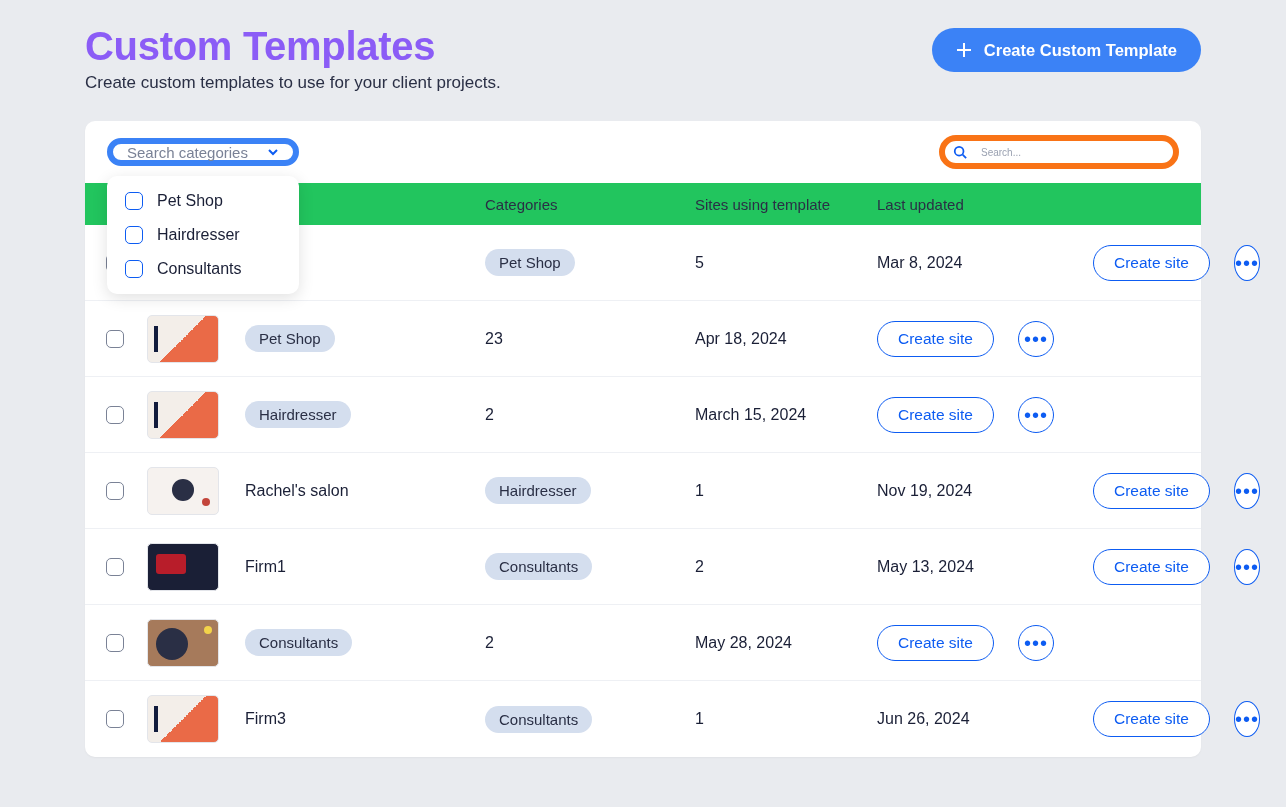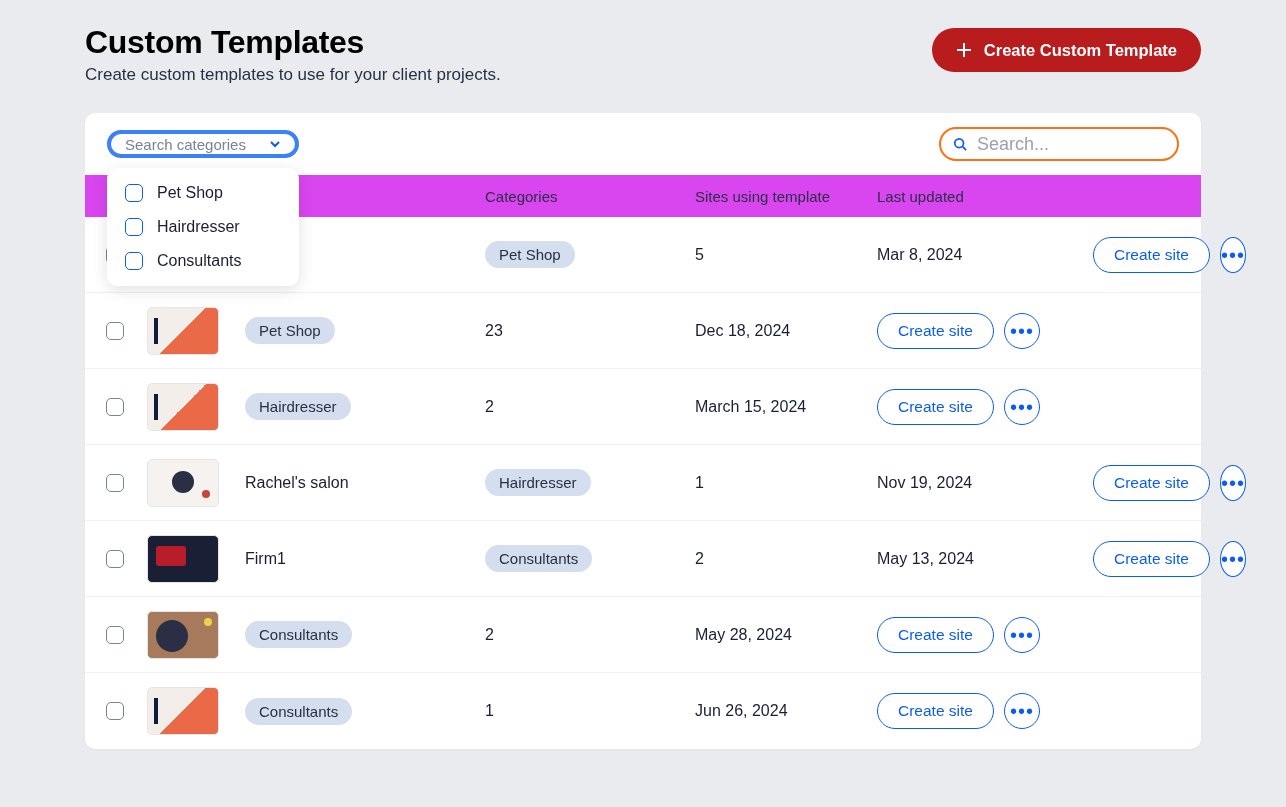--- a/index.html
+++ b/index.html
@@ -14,33 +14,33 @@
   .page {
     padding: 24px 85px 40px 85px;
   }
   .header-row {
     display: flex;
     justify-content: space-between;
     align-items: flex-start;
     margin-bottom: 28px;
   }
   .title-block h1 {
-    font-size: 32px;
+    font-size: 40px;
     font-weight: 700;
-    color: #000000;
+    color: #8b5cf6;
     margin-bottom: 4px;
     letter-spacing: -0.3px;
   }
   .title-block p {
     font-size: 17px;
     color: #2a2f45;
     font-weight: 400;
   }
   .create-btn {
-    background: #b91c1c;
+    background: #3b82f6;
     color: #fff;
     border: none;
     border-radius: 22px;
     padding: 0 24px;
     height: 44px;
     font-size: 16.5px;
     font-weight: 600;
     display: flex;
     align-items: center;
     gap: 12px;
@@ -59,21 +59,21 @@
     display: flex;
     justify-content: space-between;
     align-items: center;
     padding: 14px 22px;
     position: relative;
   }
   .filter-wrap { position: relative; }
   .filter-select {
     width: 192px;
     height: 28px;
-    border: 4px solid #3b82f6;
+    border: 6px solid #3b82f6;
     border-radius: 17px;
     display: flex;
     align-items: center;
     justify-content: space-between;
     padding: 0 14px;
     cursor: pointer;
     color: #7a8296;
     font-size: 15px;
   }
   .filter-select svg { width: 12px; height: 12px; }
@@ -115,30 +115,30 @@
     left: 14px;
     top: 50%;
     transform: translateY(-50%);
     width: 14px;
     height: 14px;
     color: #0d5cf2;
   }
   .search-input {
     width: 100%;
     height: 34px;
-    border: 2px solid #f97316;
+    border: 6px solid #f97316;
     border-radius: 17px;
     padding: 0 14px 0 36px;
-    font-size: 18px;
+    font-size: 10px;
     outline: none;
   }
   .search-input::placeholder { color: #9aa1b1; }
 
   .table-head {
-    background: #d946ef;
+    background: #22c55e;
     display: grid;
     grid-template-columns: 60px 100px 240px 210px 182px 216px 122px;
     align-items: center;
     height: 42px;
     font-size: 15px;
     color: #2a2f45;
     font-weight: 500;
   }
   .th-name { grid-column: 3; }
   .th-cat  { grid-column: 4; }
@@ -234,21 +234,21 @@
     display: inline-block;
     background: #d4deee;
     color: #2a2f45;
     border-radius: 14px;
     padding: 5px 14px;
     font-size: 15px;
   }
 
   .actions {
     display: flex;
-    gap: 10px;
+    gap: 24px;
     align-items:center;
   }
   .create-site-btn {
     border: 1px solid #0d5cf2;
     color: #0d5cf2;
     background: #fff;
     border-radius: 18px;
     height: 36px;
     padding: 0 20px;
     font-size: 15.5px;
@@ -356,21 +356,21 @@
         </div>
         <div class="row">
           <div class="cell-chk">
             <div class="row-chk"></div>
           </div>
           <div class="cell-thumb">
             <div class="thumb style-a"></div>
           </div>
           <div><span class="cat-chip">Pet Shop</span></div>
           <div>23</div>
-          <div>Dec 18, 2024</div>
+          <div>Apr 18, 2024</div>
           <div class="actions">
             <button class="create-site-btn">Create site</button>
             <button class="more-btn">
               <span>•••</span>
             </button>
           </div>
         </div>
         <div class="row">
           <div class="cell-chk">
             <div class="row-chk"></div>
@@ -441,20 +441,21 @@
             </button>
           </div>
         </div>
         <div class="row">
           <div class="cell-chk">
             <div class="row-chk"></div>
           </div>
           <div class="cell-thumb">
             <div class="thumb style-a"></div>
           </div>
+          <div>Firm3</div>
           <div><span class="cat-chip">Consultants</span></div>
           <div>1</div>
           <div>Jun 26, 2024</div>
           <div class="actions">
             <button class="create-site-btn">Create site</button>
             <button class="more-btn">
               <span>•••</span>
             </button>
           </div>
         </div>

